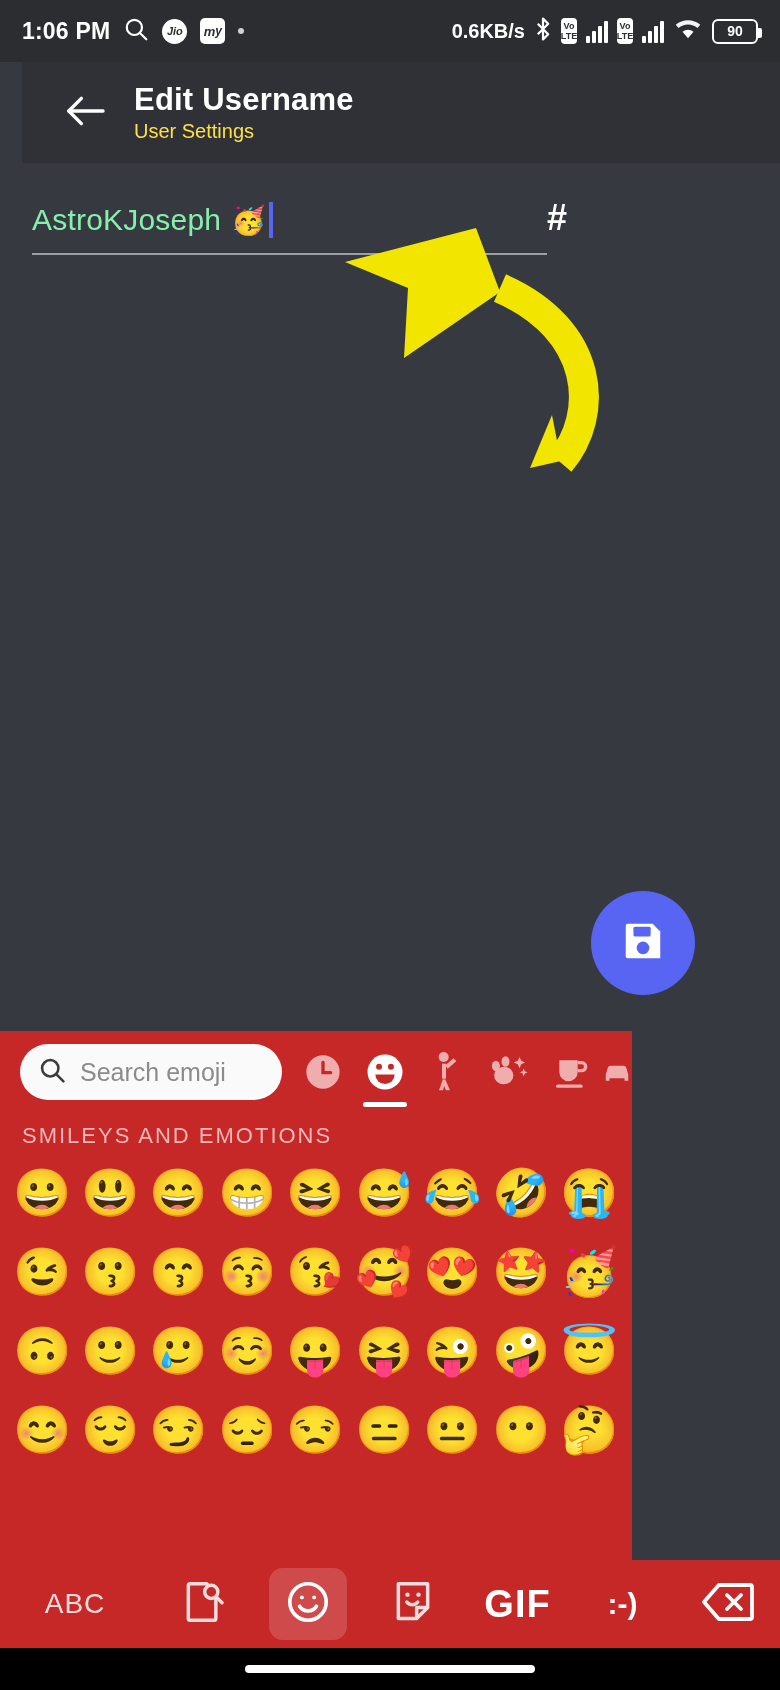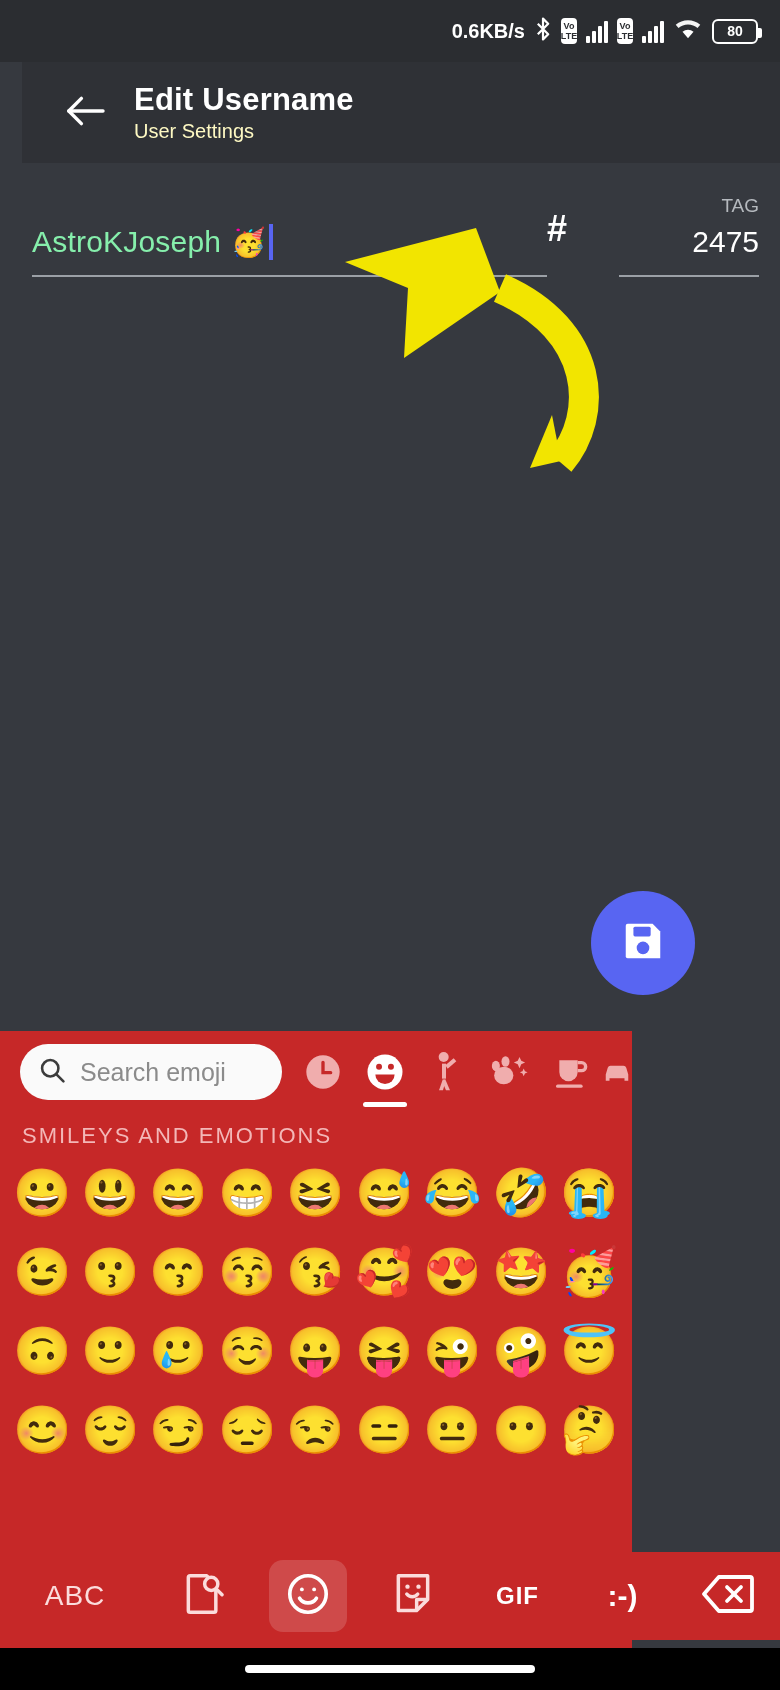--- a/index.html
+++ b/index.html
@@ -51,21 +51,21 @@
   }
 
   
   .appbar{
     position:absolute; top:62px; left:0; width:780px; height:101px;
     background:#2f3136; display:flex; align-items:center; padding:0 28px;margin-left:22px;
   }
   .back-btn{ width:70px; display:flex; align-items:center; justify-content:center; }
   .titles{ margin-left:14px; }
   .apptitle{ color:#fff; font-size:31px; font-weight:700; letter-spacing:.2px; }
-  .appsub{ color:#fef9c3; font-size:20px; margin-top:2px; }
+  .appsub{ color:#fde047; font-size:20px; margin-top:2px; }
 
   
   .content{ position:absolute; top:163px; left:0; width:780px; height:868px; background:#36393f; }
   .fieldrow{ position:absolute; top:32px; left:0; width:780px; display:flex; align-items:flex-end; }
   .field-username{ margin-left:32px; width:515px; }
   .flabel{ color:#b5b9be; font-size:19px; }
   .fvalline{ display:flex; align-items:center; height:50px; }
   .fval{ color:#86efac; font-size:30px; letter-spacing:.2px; }
   .femoji{ font-size:28px; margin-left:10px; }
   .caret{ width:4px; height:36px; background:#5865f2; margin-left:3px; }
@@ -107,48 +107,60 @@
     padding:10px 12px 4px 22px; font-weight:400;
   }
   .emoji-grid{ padding:0 8px; }
   .erow{ display:flex; height:79px; align-items:center; }
   .ecell{
     flex:1; display:flex; align-items:center; justify-content:center;
     font-size:47px; line-height:1;
   }
 
   .kb-bottom{
-    position:absolute; bottom:8px; left:0; width:780px; height:88px;
+    position:absolute; bottom:0; left:0; width:780px; height:88px;
     background:#c62828; display:flex; align-items:center;
   }
   .kb-abc{ width:150px; text-align:center; color:#fbdcdc; font-size:28px; letter-spacing:1px; }
   .kb-btn{
     flex:1; display:flex; align-items:center; justify-content:center;
     height:88px; color:#fff;
   }
   .kb-btn.active .pill{
     background:rgba(255,255,255,.16); border-radius:14px;
     width:78px; height:72px; display:flex; align-items:center; justify-content:center;
   }
-  .kb-gif{ font-size:24px; font-weight:700; color:#fff; letter-spacing:1px; }
+  .kb-gif{ font-size:38px; font-weight:700; color:#fff; letter-spacing:1px; }
   .kb-smile-txt{ font-size:30px; color:#fff; font-weight:600; }
 
   
   .navbar{
     position:absolute; bottom:0; left:0; width:780px; height:42px;
     background:#000; display:flex; align-items:center; justify-content:center;
   }
   .pillbar{ width:290px; height:8px; background:#fff; border-radius:5px; }
 </style>
 </head>
 <body>
 
 <div id="app">
 
   <div class="statusbar">
+    <div class="sb-left">
+      <span class="sb-clock">1:06 PM</span>
+      <span>
+        <svg width="26" height="26" viewBox="0 0 24 24" fill="none" stroke="#ffffff" stroke-width="2">
+          <circle cx="10.5" cy="10.5" r="7"></circle>
+            <line x1="15.6" y1="15.6" x2="21.5" y2="21.5" stroke-linecap="round"></line>
+        </svg>
+      </span>
+      <span class="ico-sq jio-badge">Jio</span>
+      <span class="ico-sq my-badge">m<span style="font-size:12px">y</span></span>
+      <span class="dot"></span>
+    </div>
 
     <div class="sb-right">
       <span class="sb-speed">0.6KB/s</span>
       <span>
         <svg width="18" height="26" viewBox="0 0 12 20" fill="none" stroke="#fff" stroke-width="1.7" stroke-linejoin="round">
           <path d="M2 6 L10 14 L6 18 L6 2 L10 6 L2 14"></path>
         </svg>
       </span>
       <span class="volte">
         <span>Vo</span>
@@ -170,21 +182,21 @@
           <i></i>
           <i></i>
         </span>
       <span>
         <svg width="30" height="24" viewBox="0 0 24 18" fill="#fff">
           <path d="M12 16.4 L7.6 11.2 A7 7 0 0 1 16.4 11.2 Z"></path>
           <path d="M2.2 5.6 A15 15 0 0 1 21.8 5.6 l-2.2 2.6 A11.6 11.6 0 0 0 4.4 8.2 Z" opacity="0.95"></path>
         </svg>
       </span>
       <span class="batt">
-        <span>80</span>
+        <span>90</span>
       </span>
     </div>
   </div>
 
   <div class="appbar">
     <div class="back-btn">
       <span>
         <svg width="44" height="36" viewBox="0 0 24 20" fill="none" stroke="#fff" stroke-width="1.9" stroke-linecap="round" stroke-linejoin="round">
           <line x1="22" y1="10" x2="3" y2="10"></line>
             <polyline points="10,3 3,10 10,17"></polyline>
@@ -205,27 +217,20 @@
         <div class="fvalline">
           <span class="fval">AstroKJoseph</span>
           <span class="femoji">🥳</span>
           <span class="caret"></span>
         </div>
         <div class="underline"></div>
       </div>
 
       <div class="hashmark">#</div>
 
-      <div class="field-tag">
-        <div class="flabel">TAG</div>
-        <div class="fvalline" style="justify-content:flex-end">
-          <span class="tagval">2475</span>
-        </div>
-        <div class="underline"></div>
-      </div>
 
     </div>
 
     <div class="fab" style="top:728px">
       <span>
         <svg width="46" height="46" viewBox="0 0 24 24" fill="#fff">
           <path d="M4 3h13l4 4v14a0 0 0 0 1 0 0H4a1 1 0 0 1-1-1V4a1 1 0 0 1 1-1z" fill="#fff"></path>
           <rect x="7" y="4.6" width="9" height="5" rx="0.8" fill="#5865f2"></rect>
           <circle cx="12" cy="15.6" r="3.3" fill="#5865f2"></circle>
         </svg>

